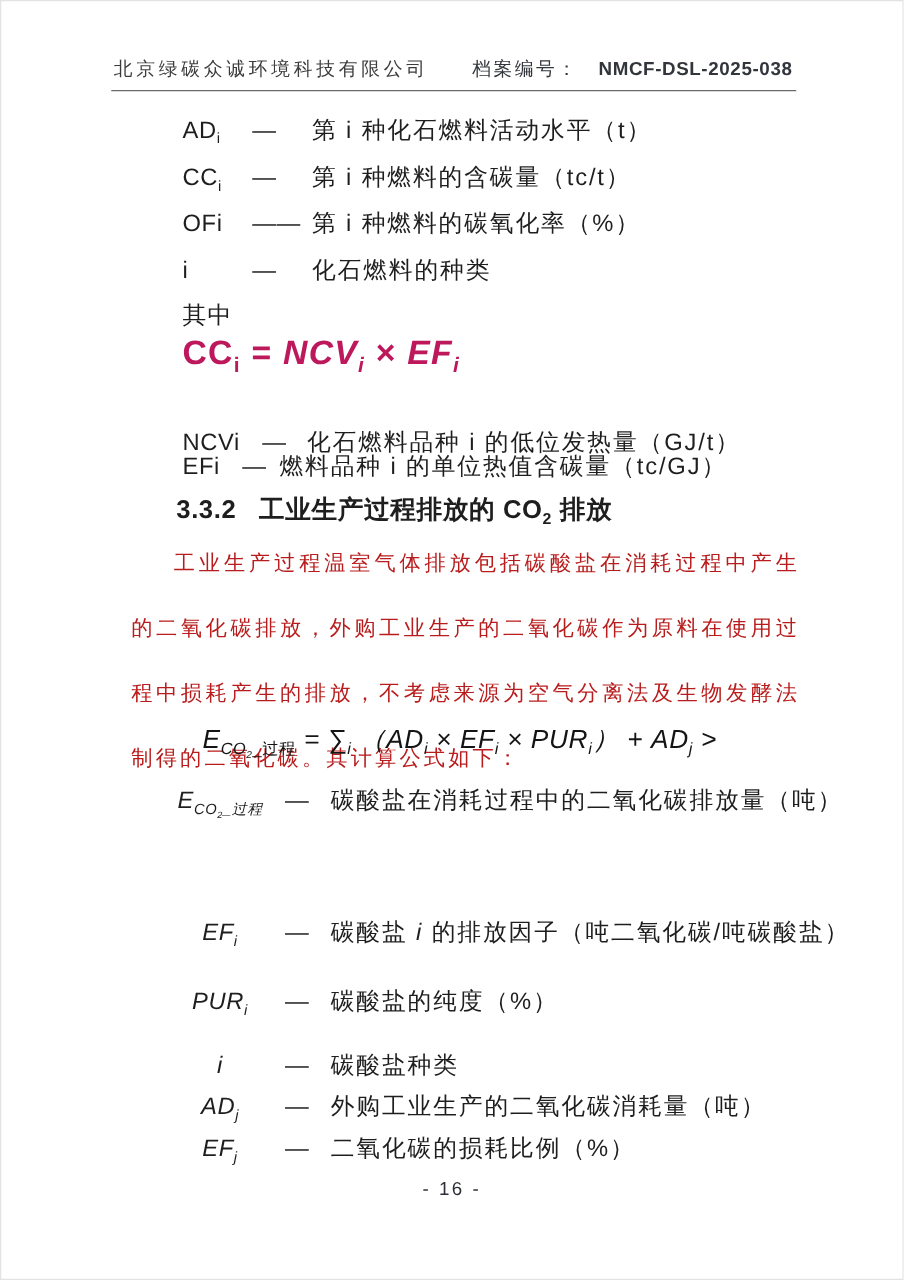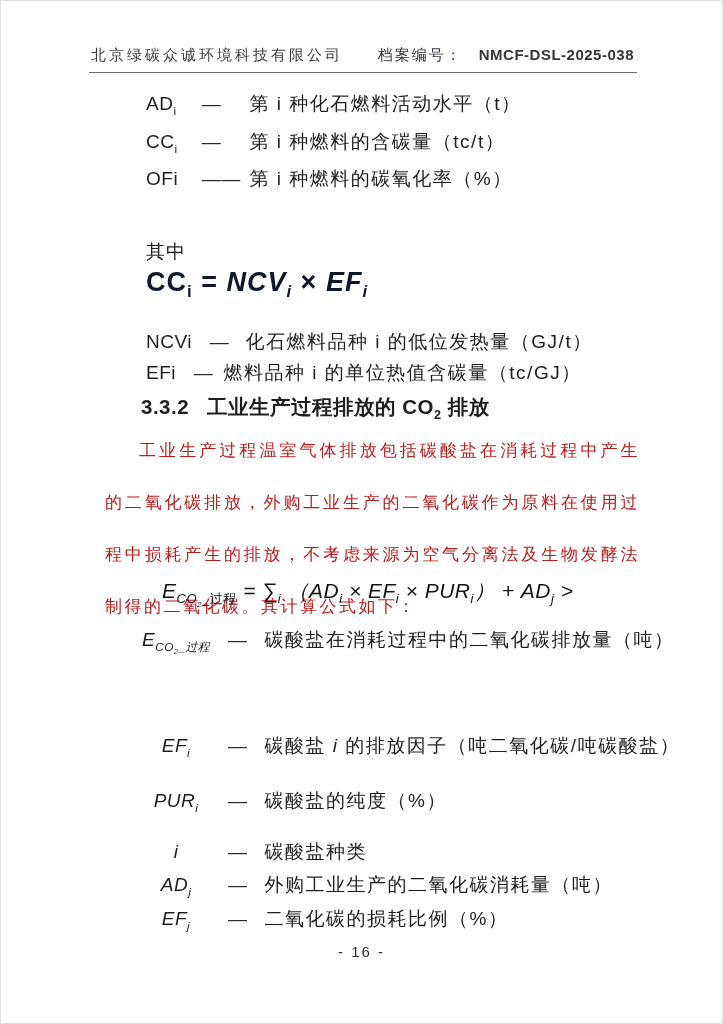--- a/index.html
+++ b/index.html
@@ -55,21 +55,21 @@
   .row2 { left: 140px; text-align: center; }
   .row2 .term { min-width: 70px; font-style: italic; }
   .row2 .dash { min-width: 42px; }
 
   .among { top: 238px; left: 145px; font-size: 19px; letter-spacing: 1px; }
 
   .formula-cc {
     top: 266px; left: 145px;
     font-size: 27px;
     font-weight: 700;
-    color: #0f172a;
+    color: #be185d;
     letter-spacing: 1px;
     white-space: nowrap;
   }
   .formula-cc i { font-style: italic; }
 
   .heading {
     top: 392px; left: 104px;
     font-size: 20.5px;
     font-weight: 700;
     letter-spacing: 0.5px;
@@ -126,26 +126,31 @@
   <div class="abs row" style="top:128px">
     <span class="term">CC<sub>i</sub></span>
     <span class="dash">—</span>
     <span class="desc">第 i 种燃料的含碳量（tc/t）</span>
   </div>
   <div class="abs row" style="top:165px">
     <span class="term">OFi</span>
     <span class="dash">——</span>
     <span class="desc">第 i 种燃料的碳氧化率（%）</span>
   </div>
+  <div class="abs row" style="top:202px">
+    <span class="term">i</span>
+    <span class="dash">—</span>
+    <span class="desc">化石燃料的种类</span>
+  </div>
 
   <div class="abs among">其中</div>
 
   <div class="abs formula-cc">CC<sub>i</sub> = <i>NCV<sub>i</sub></i> × <i>EF<sub>i</sub></i></div>
 
-  <div class="abs row" style="top:328px">
+  <div class="abs row" style="top:340px">
     <span class="term" style="min-width:58px">NCVi</span>
     <span class="dash" style="min-width:30px">—</span>
     <span class="desc">化石燃料品种 i 的低位发热量（GJ/t）</span>
   </div>
   <div class="abs row" style="top:359px">
     <span class="term" style="min-width:42px">EFi</span>
     <span class="dash" style="min-width:24px">—</span>
     <span class="desc">燃料品种 i 的单位热值含碳量（tc/GJ）</span>
   </div>
 

